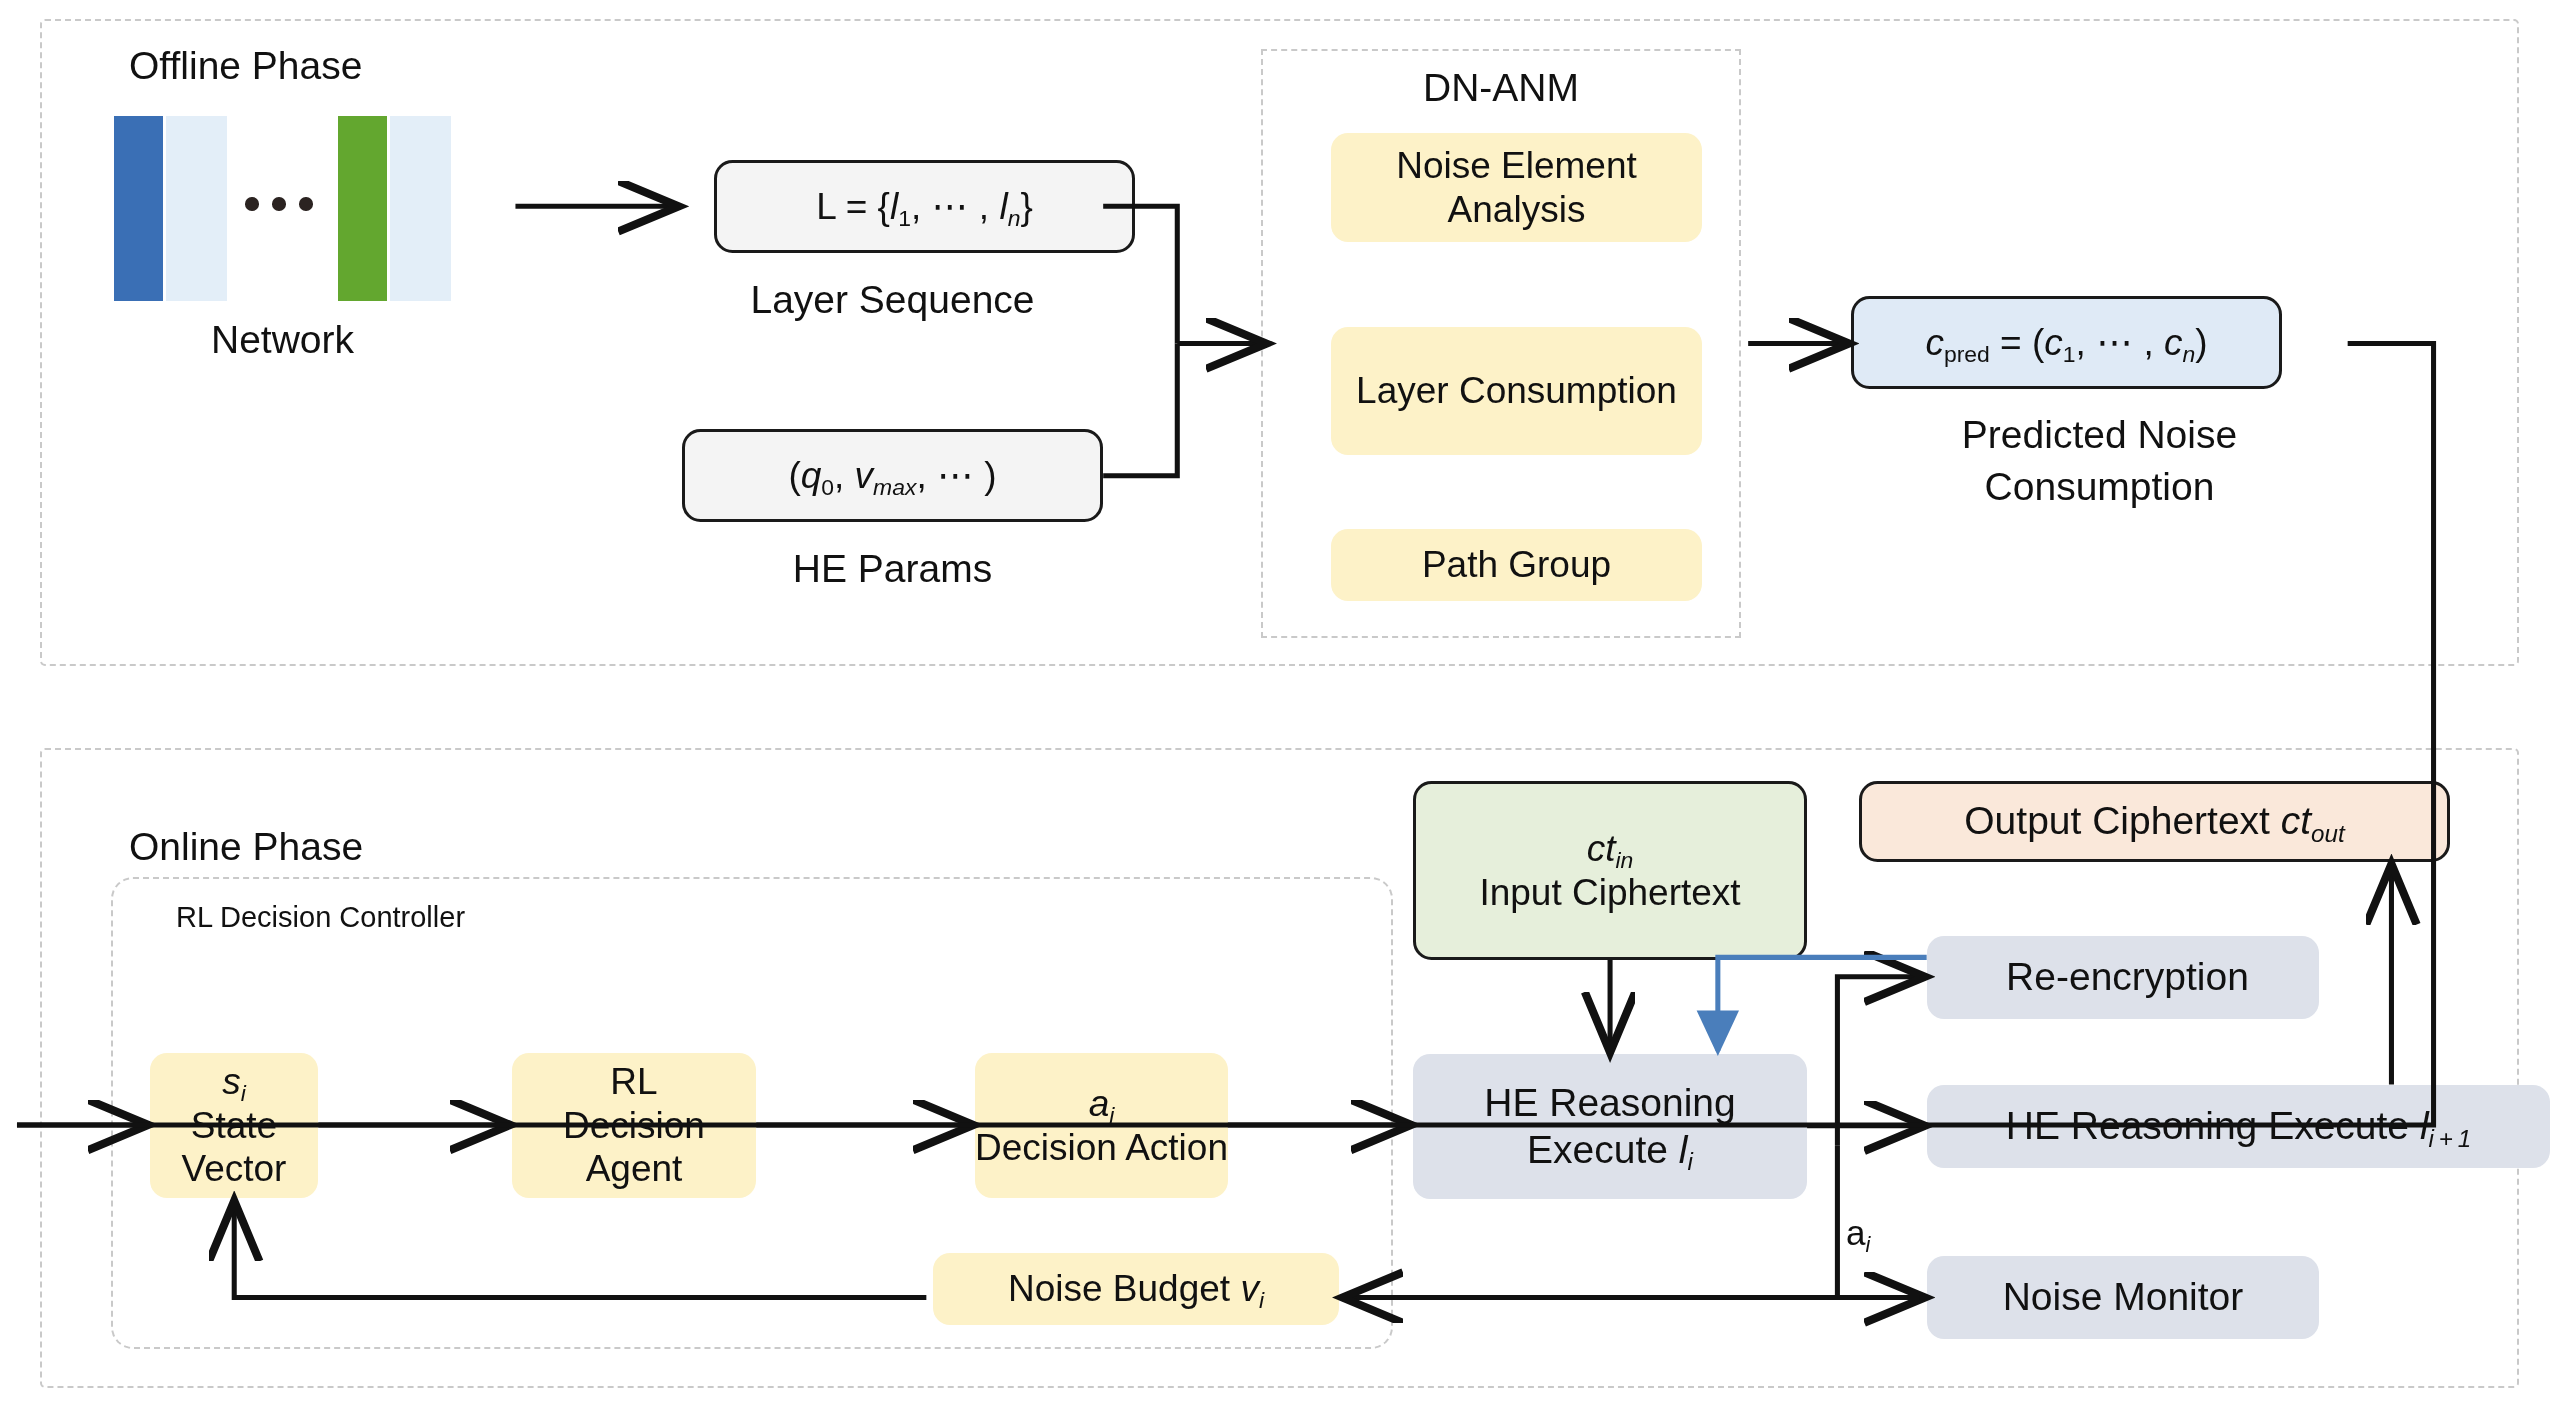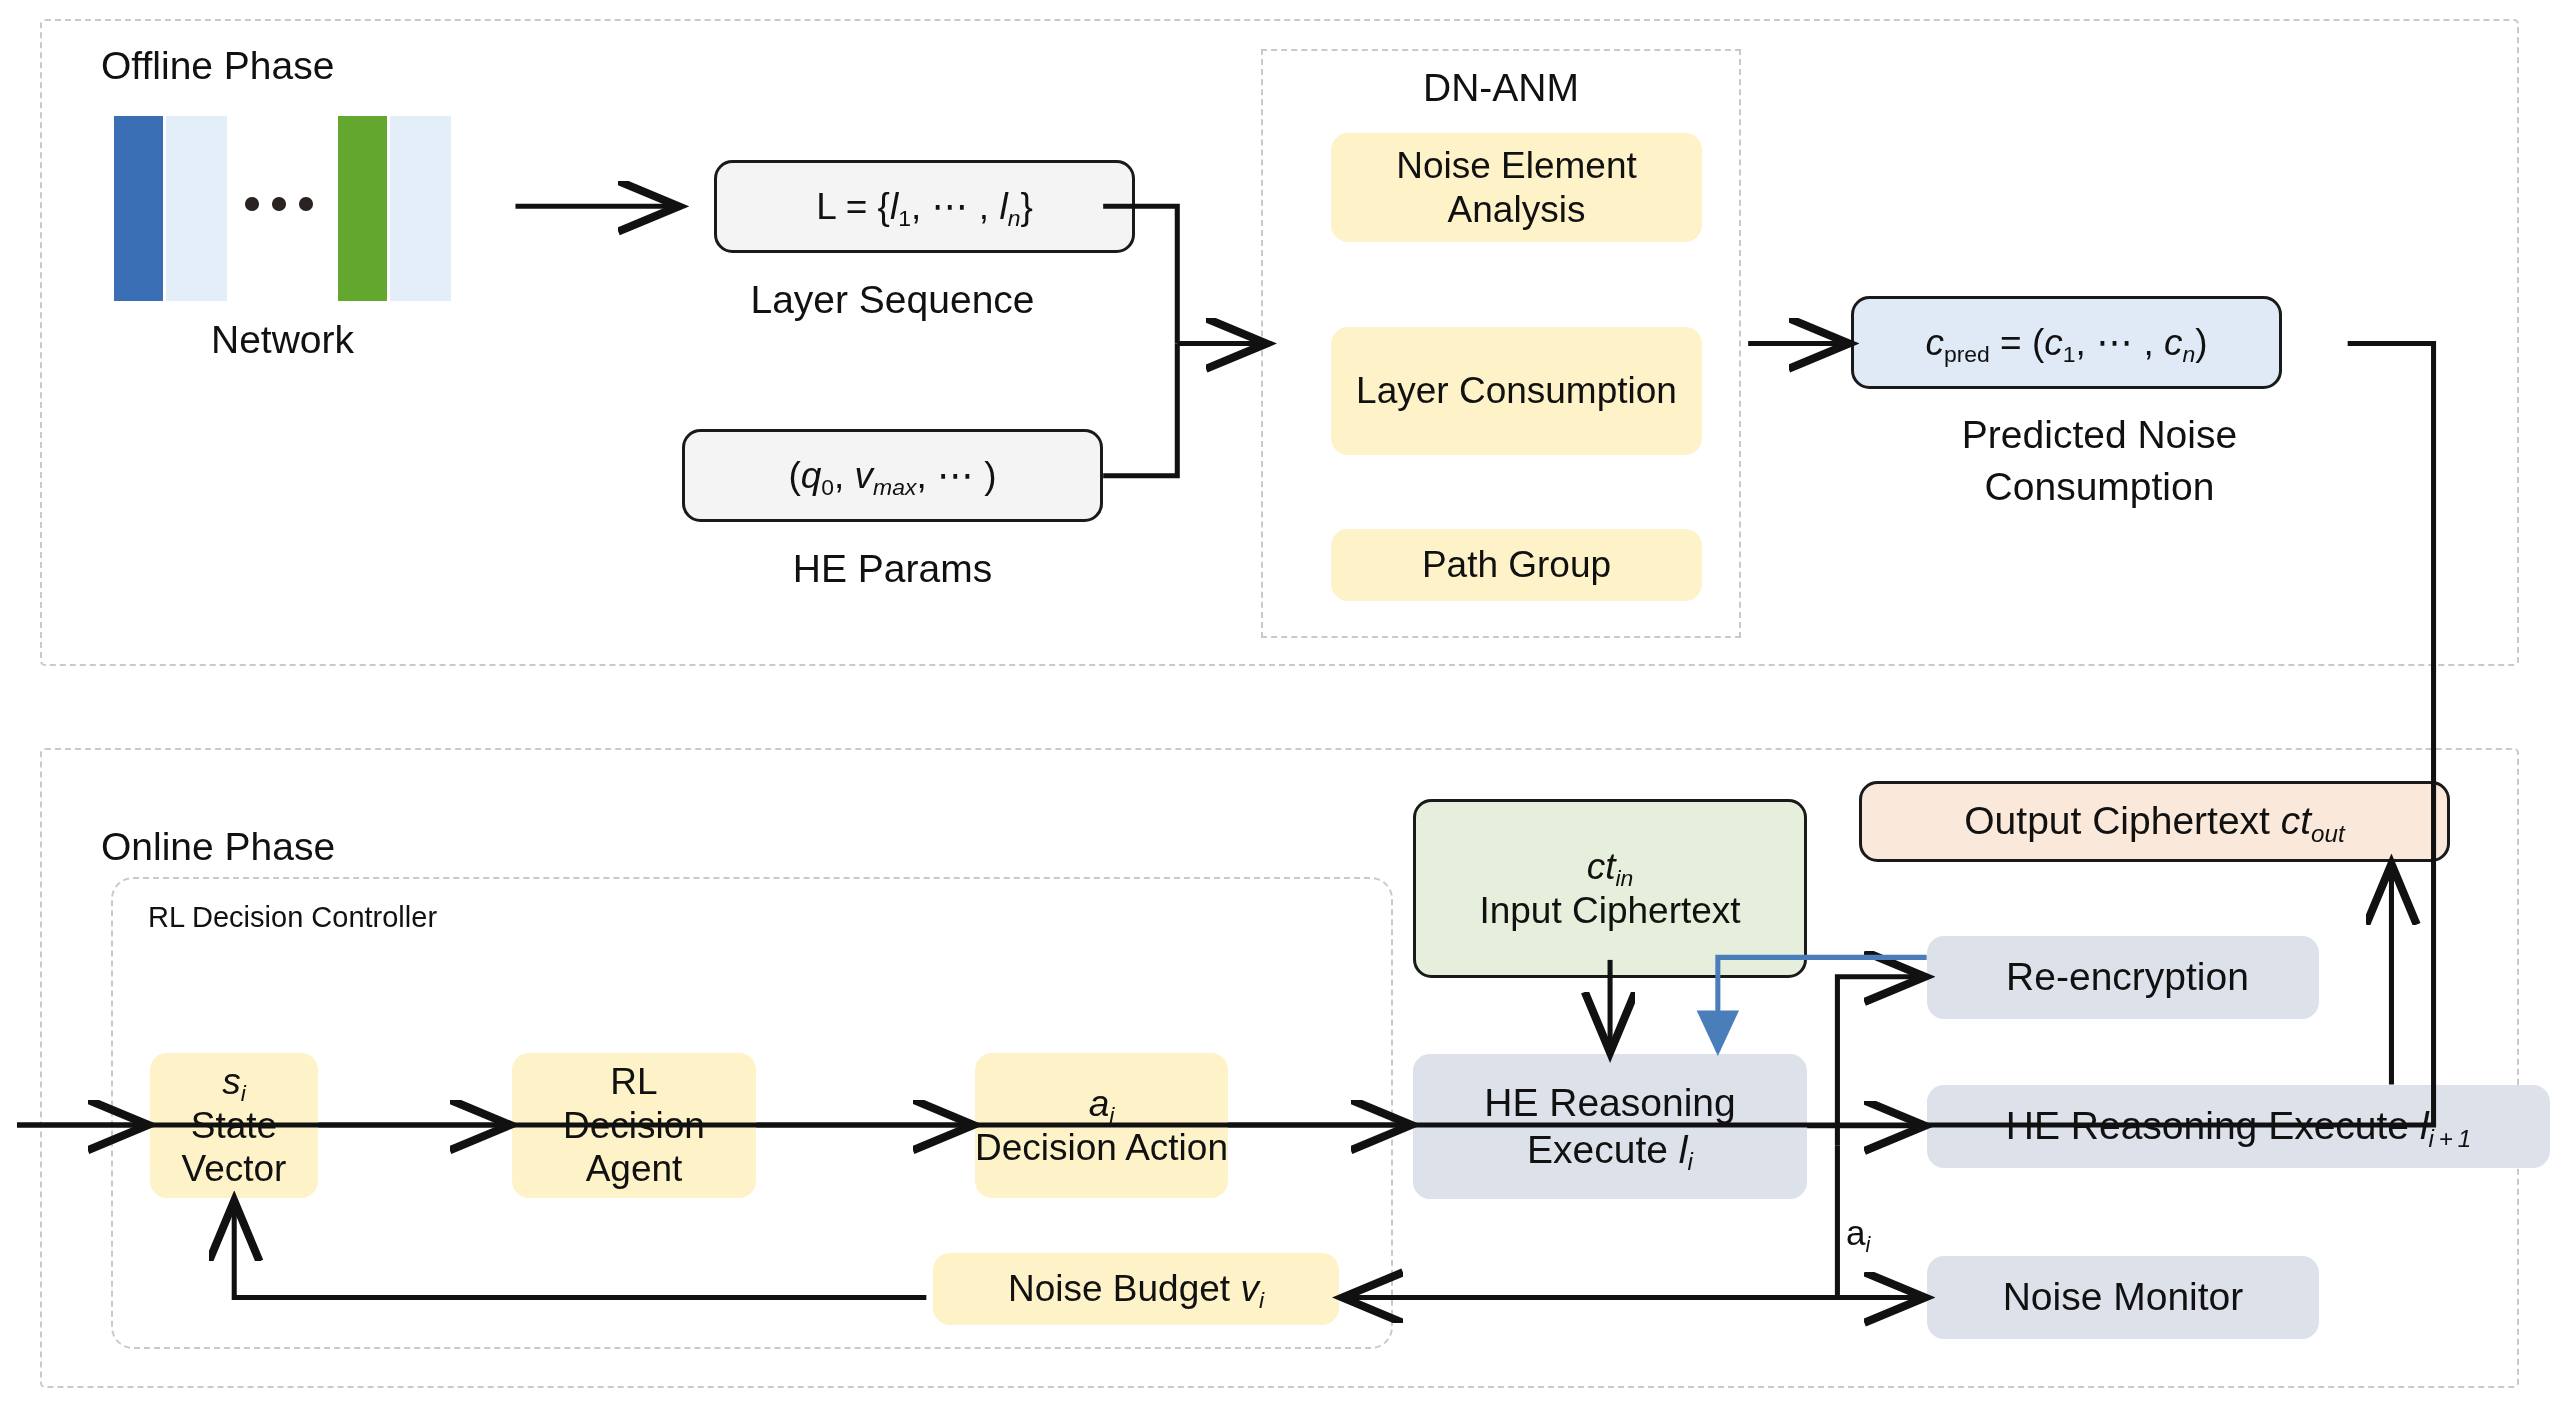--- a/index.html
+++ b/index.html
@@ -18,21 +18,21 @@
 
   .node-outline{background:#f4f4f4;border:3.4px solid #1a1a1a;border-radius:18.5px;}
   .node-blue{background:#dfeaf6;border:3.4px solid #1a1a1a;border-radius:18.5px;}
   .node-green{background:#e6efdb;border:3.4px solid #1a1a1a;border-radius:18.5px;}
   .node-orange{background:#fae8da;border:3.4px solid #1a1a1a;border-radius:18.5px;}
   .node-yellow{background:#fdf2c8;border-radius:17px;}
   .node-grey{background:#dde1ea;border-radius:17px;}
 
   .caption{position:absolute;text-align:center;color:#111;}
 
-  .sec-title{position:absolute;color:#111;}
+  .sec-title{position:absolute;color:#111;margin-left:28px;}
 
   
   .bar{position:absolute;}
 
   .dots{position:absolute;display:flex;gap:13.5px;align-items:center;}
   .dots i{display:block;width:13.5px;height:13.5px;border-radius:50%;background:#2b2321;}
 
   svg.lines{position:absolute;left:0;top:0;width:2576px;height:1407px;pointer-events:none;}
 
   .it{font-style:italic;}
@@ -115,21 +115,21 @@
 
   <div class="abs node node-yellow" style="left:975px;top:1053px;width:253px;height:145px;flex-direction:column;">
     <span class="it" style="font-size:37px;">a<sub><span class="it">i</span></sub></span>
     <span style="font-size:37px;">Decision Action</span>
   </div>
 
   <div class="abs node node-yellow" style="left:933px;top:1253px;width:406px;height:72px;">
     <span style="font-size:37px;">Noise Budget <span class="it">v</span><sub><span class="it">i</span></sub></span>
   </div>
 
-  <div class="abs node node-green" style="left:1413px;top:781px;width:394px;height:179px;flex-direction:column;margin-top:18px;">
+  <div class="abs node node-green" style="left:1413px;top:781px;width:394px;height:179px;flex-direction:column;">
     <span style="font-size:37px;"><span class="it">ct</span><sub><span class="it">in</span></sub></span>
     <span style="font-size:37px;">Input Ciphertext</span>
   </div>
 
   <div class="abs node node-orange" style="left:1859px;top:781px;width:591px;height:81px;">
     <span style="font-size:39px;">Output Ciphertext <span class="it">ct</span><sub><span class="it">out</span></sub></span>
   </div>
 
   <div class="abs node node-grey" style="left:1413px;top:1054px;width:394px;height:145px;flex-direction:column;">
     <span style="font-size:39px;">HE Reasoning</span>

